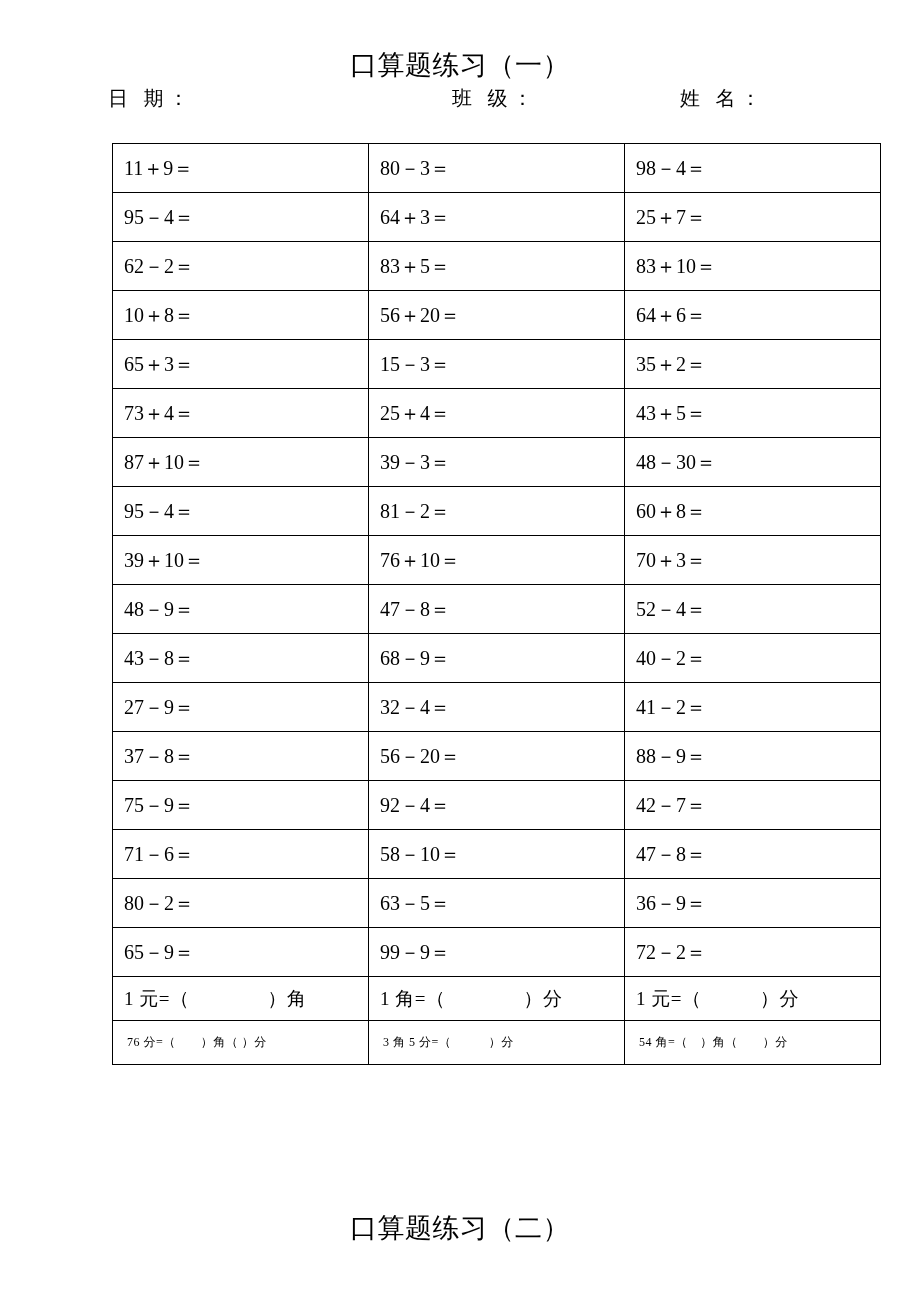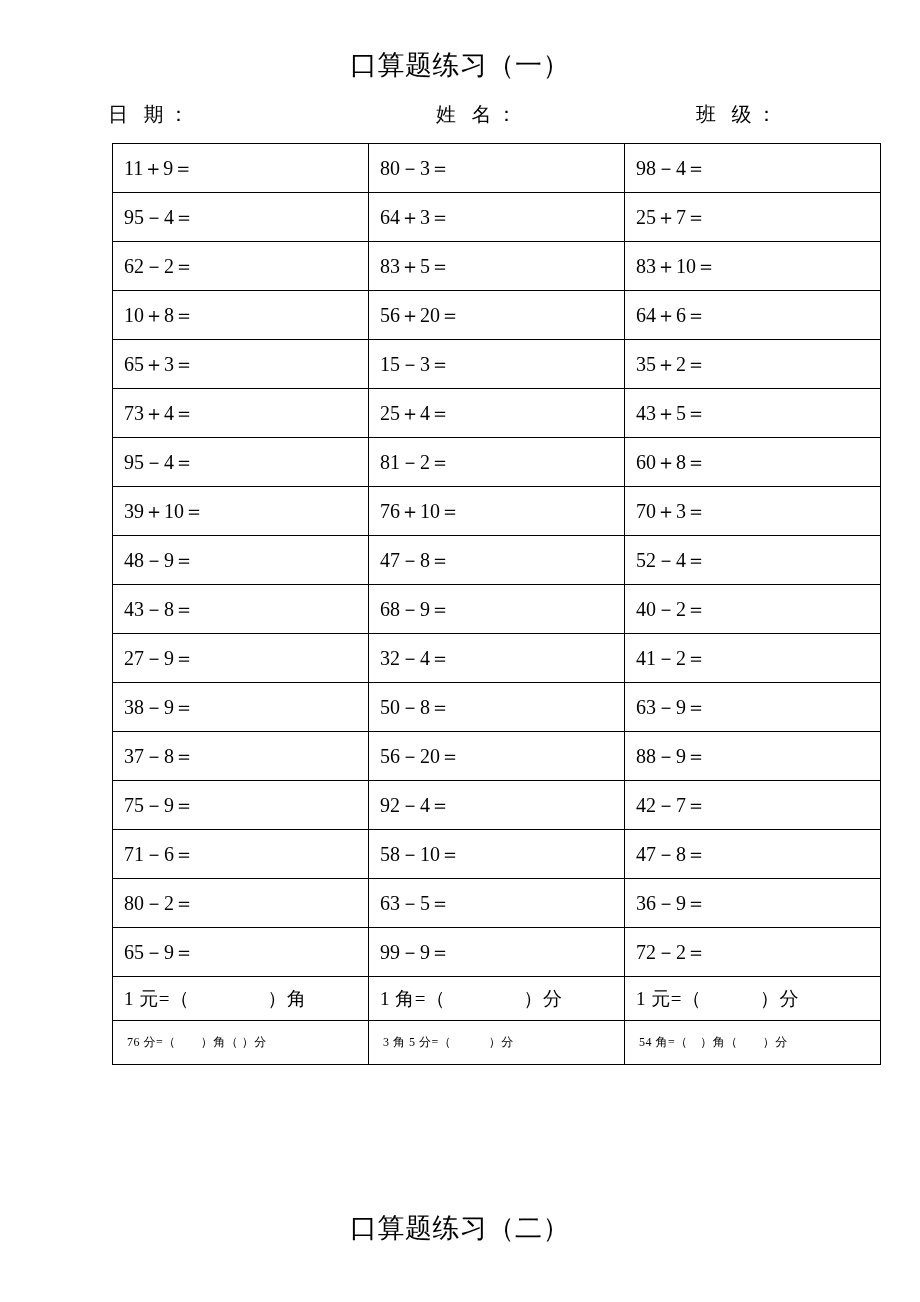--- a/index.html
+++ b/index.html
@@ -40,21 +40,21 @@
     position: absolute;
     left: 0;
     top: 1215px;
     width: 920px;
   }
 
   
   .info-row {
     position: absolute;
     left: 96px;
-    top: 104px;
+    top: 88px;
     width: 732px;
     display: flex;
     font-family: "Liberation Sans", "DejaVu Sans", sans-serif;
     font-size: 20px;
     line-height: 1;
   }
   .info-cell {
     width: 244px;
     box-sizing: border-box;
   }
@@ -105,25 +105,25 @@
 <body>
 
 <div class="page">
 
   <div class="sheet-title title-top">口算题练习（一）</div>
 
   <div class="info-row">
     <div class="info-cell c1">
       <span class="lbl">日 期：</span>
     </div>
+    <div class="info-cell c3">
+      <span class="lbl">班 级：</span>
+    </div>
     <div class="info-cell c2">
       <span class="lbl">姓 名：</span>
-    </div>
-    <div class="info-cell c3">
-      <span class="lbl">班 级：</span>
     </div>
   </div>
 
   <table class="quiz-table">
     <tbody>
 
     <tr>
           <td><span class="expr">11＋9＝</span></td>
           <td><span class="expr">80－3＝</span></td>
           <td><span class="expr">98－4＝</span></td>
@@ -147,20 +147,25 @@
           <td><span class="expr">65＋3＝</span></td>
           <td><span class="expr">15－3＝</span></td>
           <td><span class="expr">35＋2＝</span></td>
         </tr>
         <tr>
           <td><span class="expr">73＋4＝</span></td>
           <td><span class="expr">25＋4＝</span></td>
           <td><span class="expr">43＋5＝</span></td>
         </tr>
         <tr>
+          <td><span class="expr">87＋10＝</span></td>
+          <td><span class="expr">39－3＝</span></td>
+          <td><span class="expr">48－30＝</span></td>
+        </tr>
+        <tr>
           <td><span class="expr">95－4＝</span></td>
           <td><span class="expr">81－2＝</span></td>
           <td><span class="expr">60＋8＝</span></td>
         </tr>
         <tr>
           <td><span class="expr">39＋10＝</span></td>
           <td><span class="expr">76＋10＝</span></td>
           <td><span class="expr">70＋3＝</span></td>
         </tr>
         <tr>
@@ -170,25 +175,20 @@
         </tr>
         <tr>
           <td><span class="expr">43－8＝</span></td>
           <td><span class="expr">68－9＝</span></td>
           <td><span class="expr">40－2＝</span></td>
         </tr>
         <tr>
           <td><span class="expr">27－9＝</span></td>
           <td><span class="expr">32－4＝</span></td>
           <td><span class="expr">41－2＝</span></td>
-        </tr>
-        <tr>
-          <td><span class="expr">38－9＝</span></td>
-          <td><span class="expr">50－8＝</span></td>
-          <td><span class="expr">63－9＝</span></td>
         </tr>
         <tr>
           <td><span class="expr">37－8＝</span></td>
           <td><span class="expr">56－20＝</span></td>
           <td><span class="expr">88－9＝</span></td>
         </tr>
         <tr>
           <td><span class="expr">75－9＝</span></td>
           <td><span class="expr">92－4＝</span></td>
           <td><span class="expr">42－7＝</span></td>

